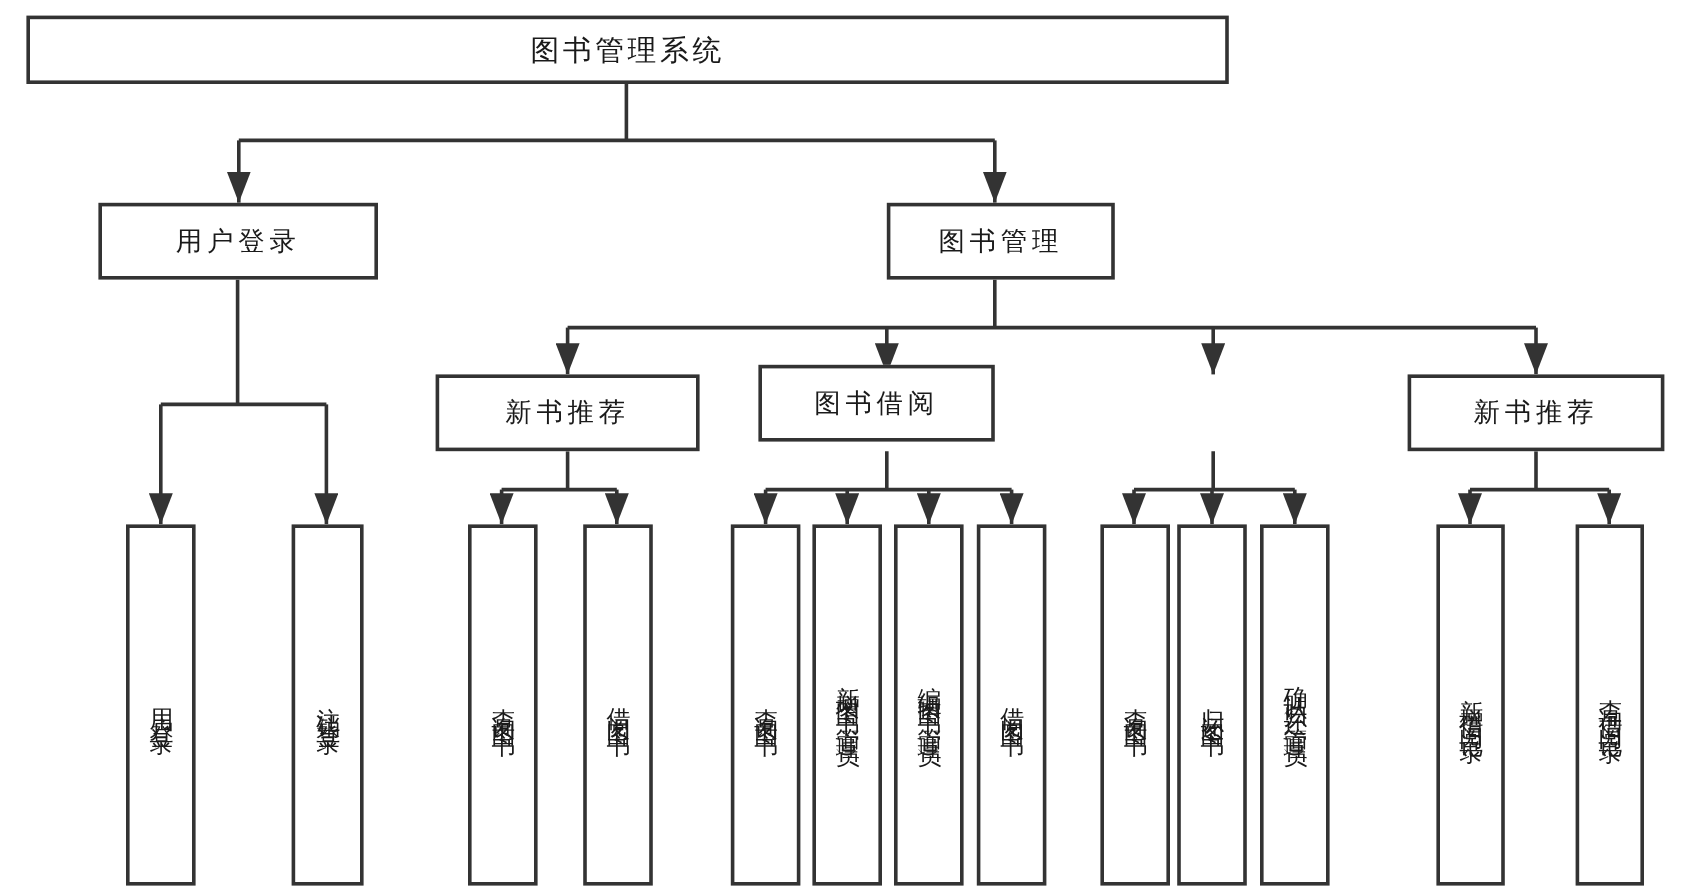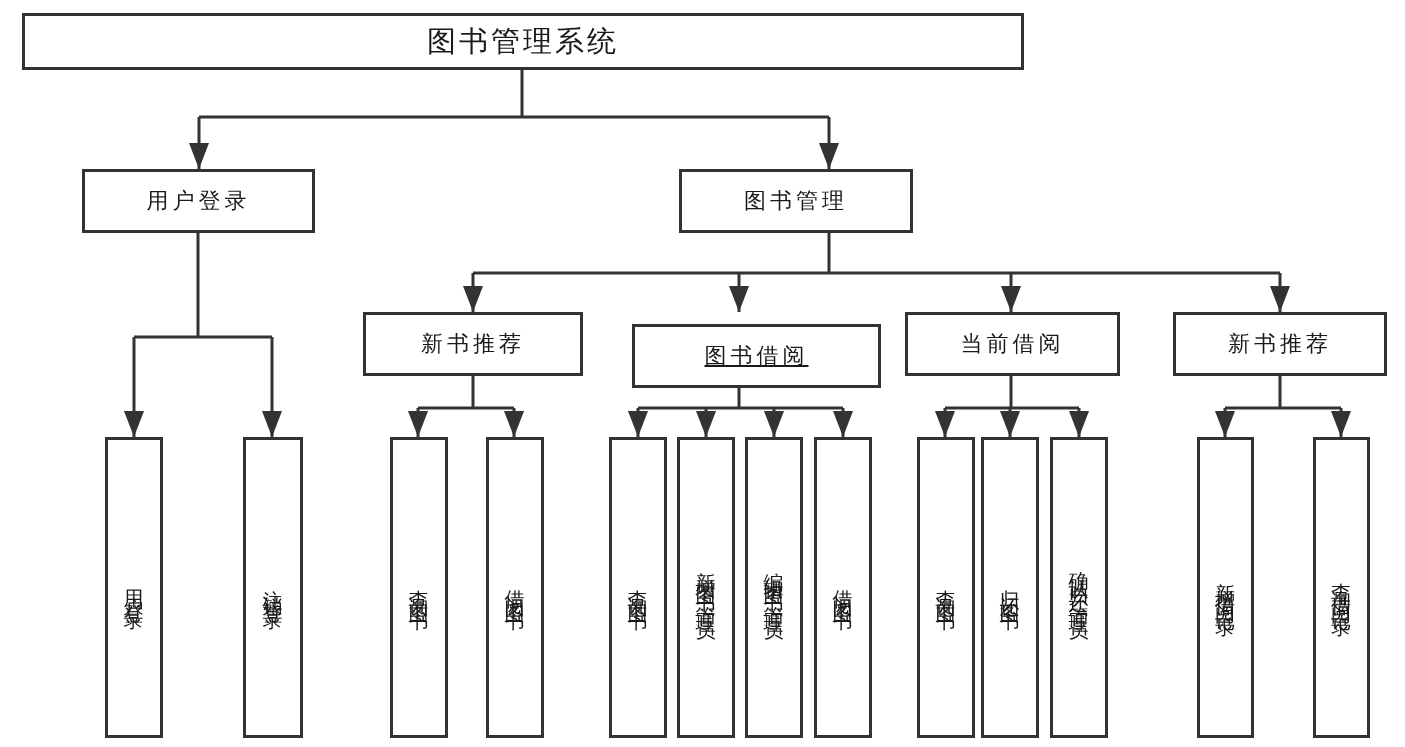--- a/index.html
+++ b/index.html
@@ -14,21 +14,21 @@
     font-family:"Liberation Sans",sans-serif;color:var(--text);overflow:hidden;
   }
   #wires{position:absolute;left:0;top:0;}
   .ln{stroke:var(--line);stroke-width:3;fill:none;}
   .ar{stroke:var(--line);stroke-width:3;fill:none;}
   .box{
     position:absolute;border:3px solid var(--line);background:var(--bg);
     box-sizing:border-box;display:flex;align-items:center;justify-content:center;
   }
   .hbox span{font-size:22px;letter-spacing:4px;white-space:nowrap;}
-  .title span{font-size:29px;letter-spacing:3px;}
+  .title span{font-size:24px;letter-spacing:3px;}
   .vbox span{
     writing-mode:vertical-rl;text-orientation:mixed;
     font-size:20px;letter-spacing:7px;line-height:1;white-space:nowrap;
   }
   #watermark{
     position:absolute;left:1186px;top:717px;width:215px;
     font-size:20px;letter-spacing:0.5px;color:var(--wm);white-space:nowrap;
   }
 </style>
 </head>
@@ -72,32 +72,29 @@
     <line class="ar" x1="1341" y1="408" x2="1341" y2="437" marker-end="url(#arrow)"></line>
   </svg>
 
   <div class="box hbox title" style="left:22px;top:13px;width:1002px;height:57px;">
     <span>图书管理系统</span>
   </div>
 
   <div class="box hbox" style="left:82px;top:169px;width:233px;height:64px;">
     <span>用户登录</span>
   </div>
-  <div class="box hbox" style="left:679px;top:169px;width:234px;height:64px;align-items:center;">
+  <div class="box hbox" style="left:739px;top:169px;width:190px;height:64px;align-items:center;">
     <span>图书管理</span>
   </div>
 
   <div class="box hbox" style="left:363px;top:312px;width:220px;height:64px;">
     <span>新书推荐</span>
   </div>
-  <div class="box hbox" style="left:632px;top:324px;width:249px;height:64px;text-decoration:underline;">
+  <div class="box hbox" style="left:632px;top:304px;width:197px;height:64px;">
     <span>图书借阅</span>
-  </div>
-  <div class="box hbox" style="left:905px;top:312px;width:215px;height:64px;">
-    <span>当前借阅</span>
   </div>
   <div class="box hbox" style="left:1173px;top:312px;width:214px;height:64px;">
     <span>新书推荐</span>
   </div>
 
   <div class="box vbox" style="left:105px;top:437px;width:58px;height:301px;">
     <span>用户登录</span>
   </div>
   <div class="box vbox" style="left:243px;top:437px;width:60px;height:301px;">
     <span>注销登录</span>

